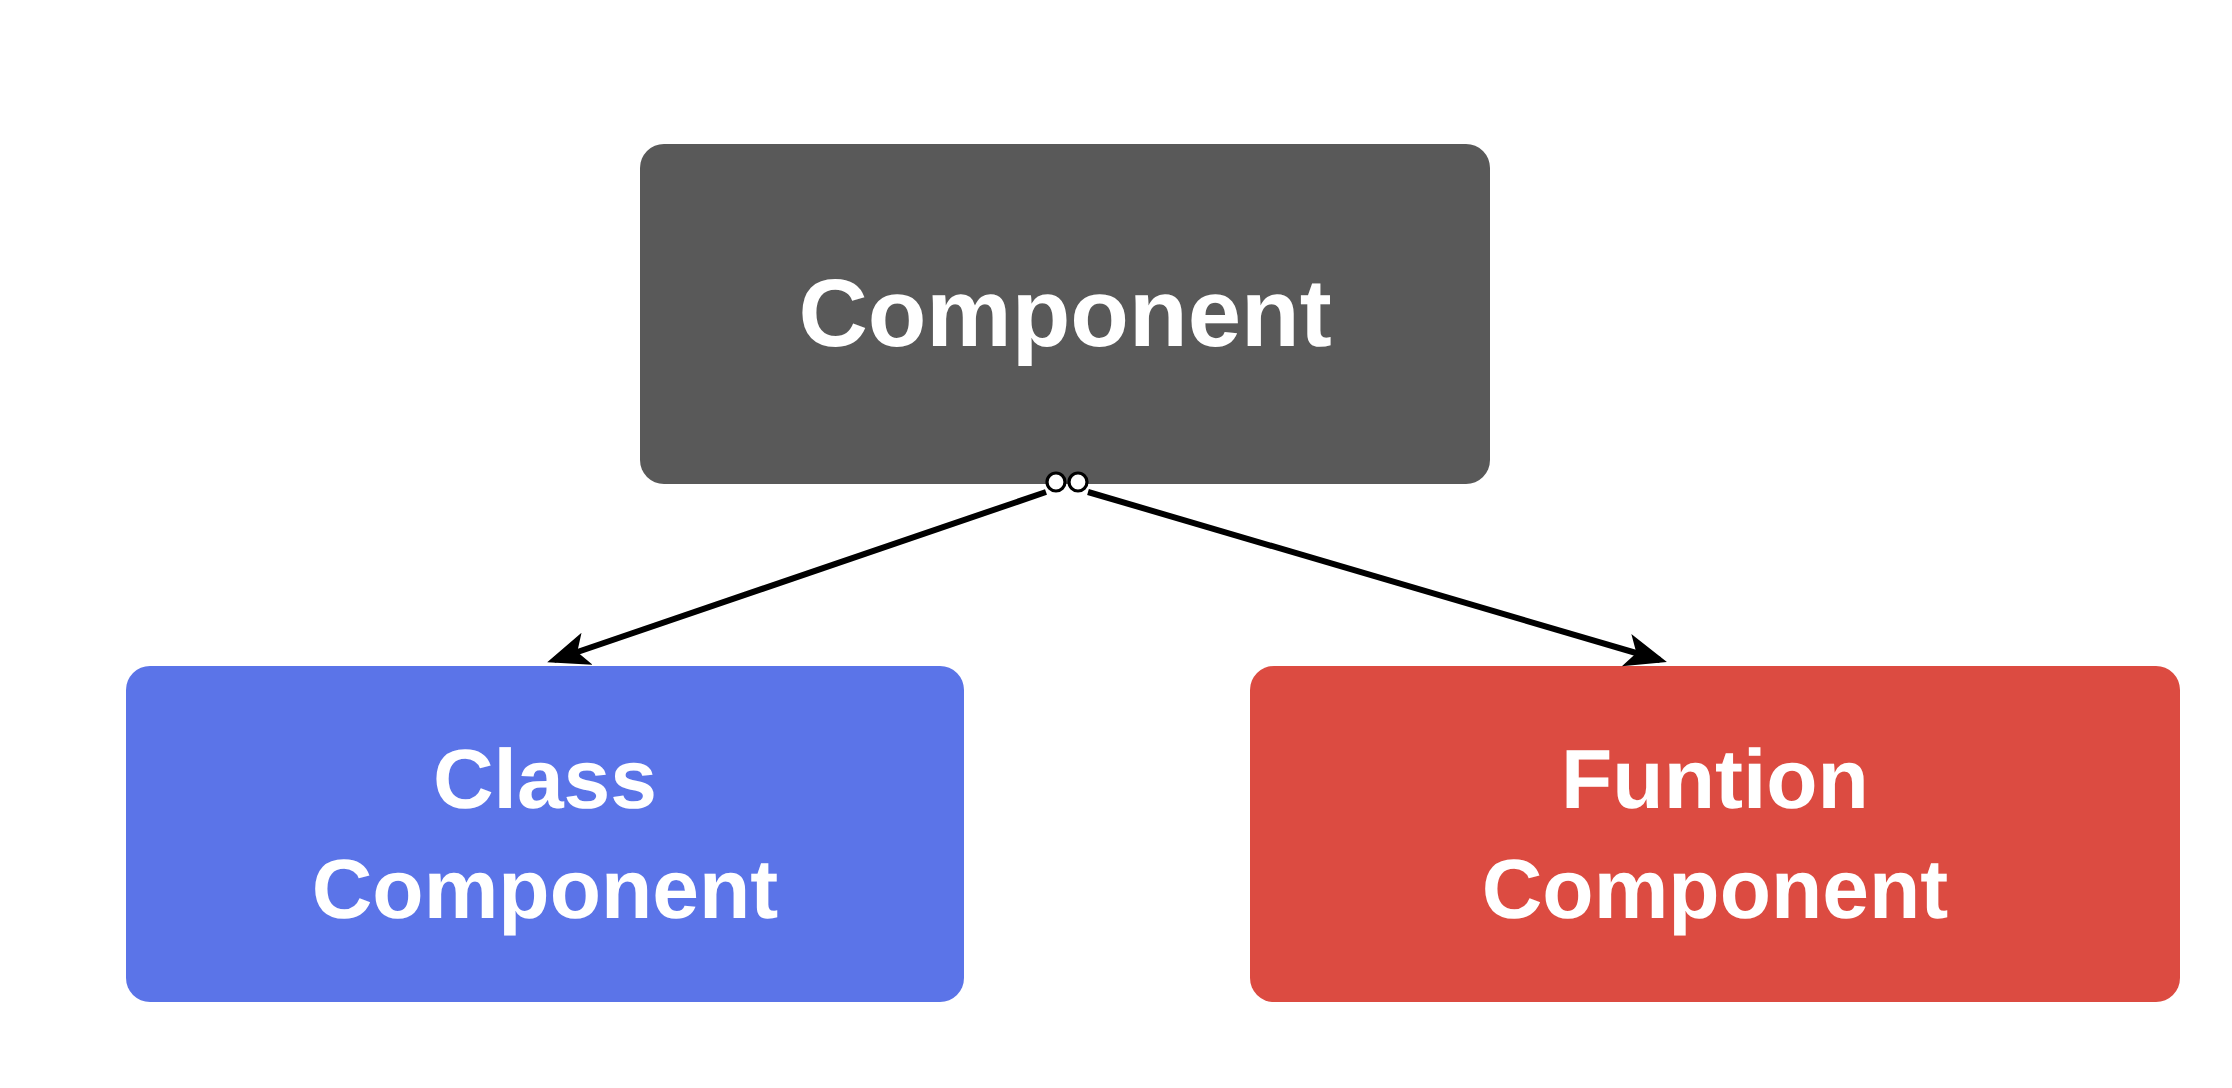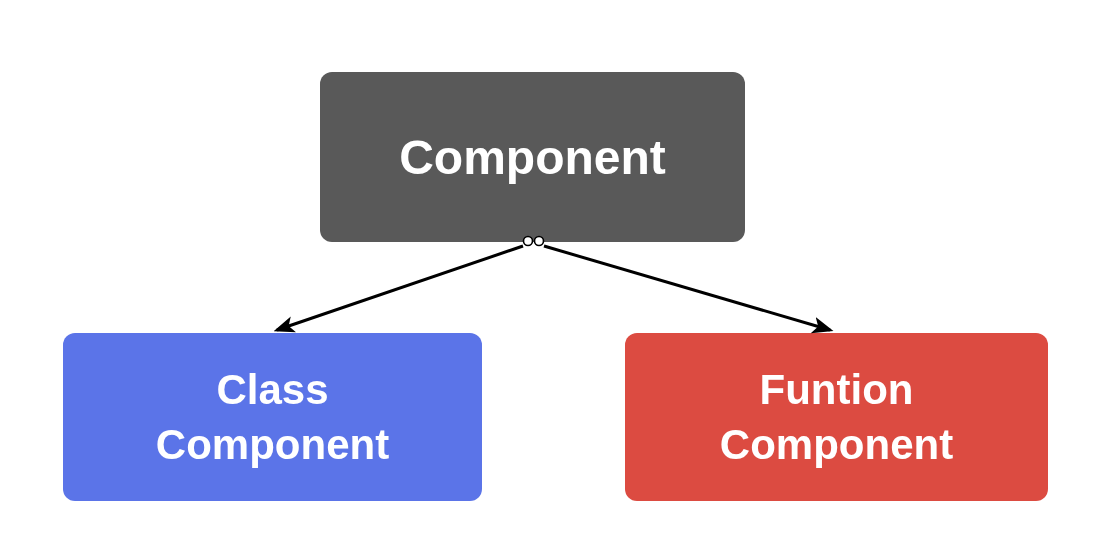--- a/index.html
+++ b/index.html
@@ -38,21 +38,21 @@
     left: 63px;
     top: 333px;
     width: 419px;
     height: 168px;
     font-size: 42px;
     line-height: 55px;
   }
   .node-right {
     left: 625px;
     top: 333px;
-    width: 423px;
+    width: 465px;
     height: 168px;
     font-size: 42px;
     line-height: 55px;
   }
   .node .line {
     display: block;
   }
   svg.edges {
     position: absolute;
     left: 0;

